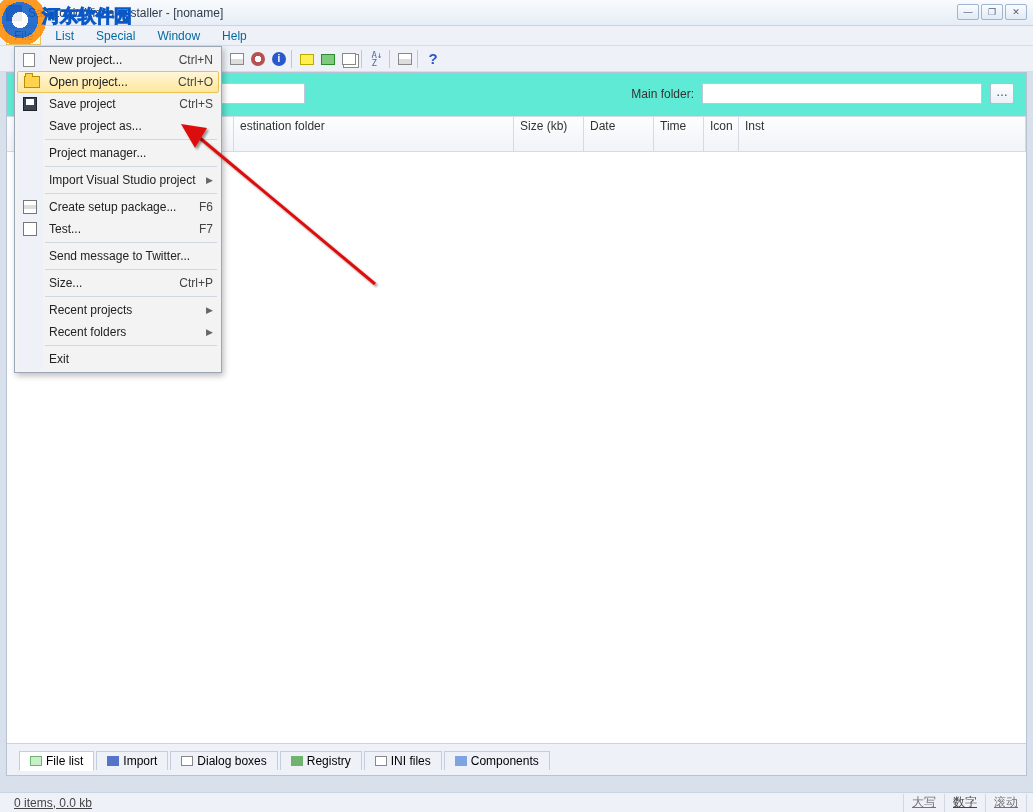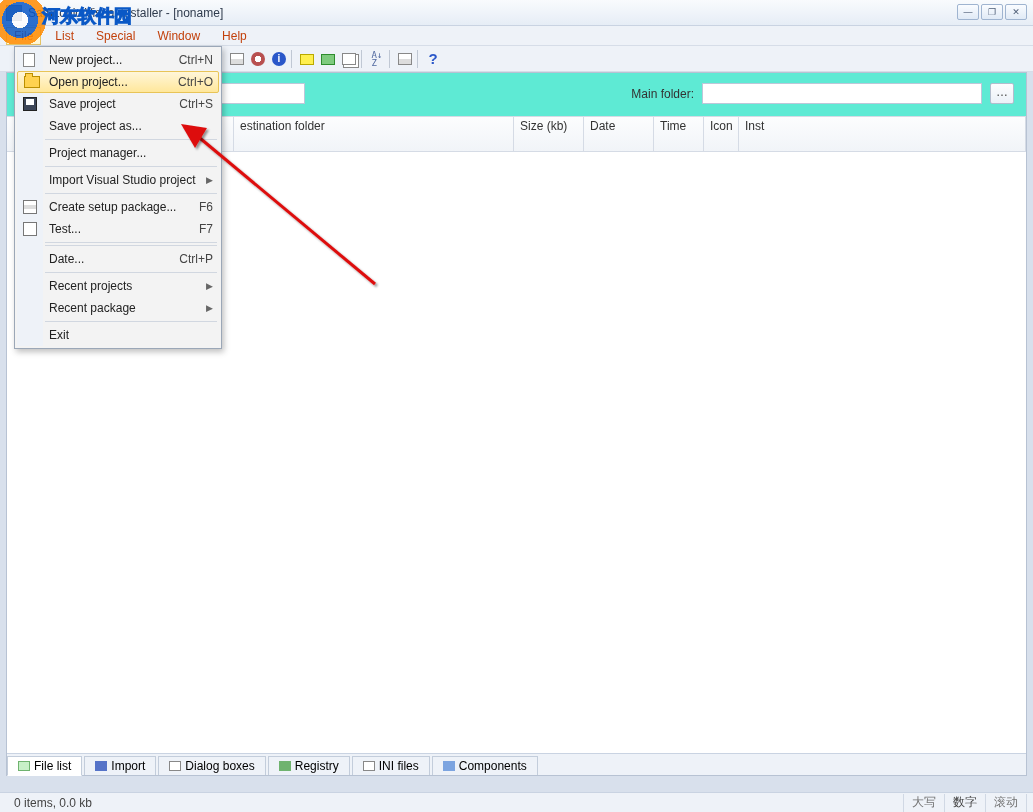--- a/index.html
+++ b/index.html
@@ -7,21 +7,21 @@
 
   
   .titlebar { height: 26px; background: linear-gradient(#f9fbfd, #e6edf6); border-bottom: 1px solid #c9d3e2; display: flex; align-items: center; padding: 0 6px; position: relative; }
   .titlebar .app-icon { width: 16px; height: 16px; margin-right: 6px; background: #7a8aa0; border: 1px solid #5e6e84; }
   .titlebar .title-text { color: #2f3b4d; font-size: 12px; }
   .win-controls { position: absolute; right: 6px; top: 4px; display: flex; gap: 2px; }
   .win-btn { width: 22px; height: 16px; border: 1px solid #9fb4d0; background: linear-gradient(#fafcff, #e0eaf6); display: flex; align-items: center; justify-content: center; border-radius: 2px; font-size: 9px; color: #4d5d76; cursor: default; }
 
   
   .menubar { height: 20px; background: #eef2f8; display: flex; align-items: center; padding-left: 6px; gap: 6px; border-bottom: 1px solid #d6dde8; }
-  .menubar .menu-item { padding: 2px 8px; color: #c2410c; cursor: default; }
+  .menubar .menu-item { padding: 2px 8px; color: #0369a1; cursor: default; }
   .menubar .menu-item.pressed { background: #fff7d7; border: 1px solid #e5c365; padding: 1px 7px; }
 
   
   .toolbar { height: 26px; background: #eef2f8; border-bottom: 1px solid #d6dde8; display: flex; align-items: center; padding-left: 228px; gap: 3px; }
   .tb { width: 18px; height: 18px; display: flex; align-items: center; justify-content: center; font-size: 14px; color: #555; cursor: default; }
   .tb.sep { width: 4px; border-left: 1px solid #c0c8d4; height: 18px; }
   .tb .folder { width: 14px; height: 11px; background: #ffd24f; border: 1px solid #bb8f00; position: relative; top: 1px; }
   .tb .folder.green { background: #7ecb7e; border-color: #2e8c2e; }
   .tb .folder.yellow { background: #fff04f; border-color: #b9a900; }
   .tb .disk { width: 14px; height: 14px; border-radius: 50%; background: radial-gradient(circle at 7px 7px, #fff 0 3px, #b85050 3px 7px, #8a2a2a 7px); }
@@ -44,28 +44,28 @@
 
   
   .spacer-box { height: 8px; }
 
   
   .list-header { display: flex; height: 36px; border-top: 1px solid #d5dbe5; border-bottom: 1px solid #d5dbe5; background: linear-gradient(#fcfdfe,#f1f4f8); overflow: hidden; }
   .list-header .col { border-right: 1px solid #d5dbe5; padding: 2px 6px; color: #333; white-space: nowrap; }
   .list-body { flex: 1; background: #fff; }
 
   
-  .bottom-tabs { height: 22px; border-top: 1px solid #c9d3e2; background: #eef2f8; display: flex; align-items: center; gap: 2px; }
+  .bottom-tabs { height: 32px; border-top: 1px solid #c9d3e2; background: #eef2f8; display: flex; align-items: center; padding-left: 12px; gap: 2px; }
   .btab { display: flex; align-items: center; gap: 4px; padding: 2px 10px; border: 1px solid #c3cddb; border-bottom: none; background: #eef2f8; position: relative; top: 1px; cursor: default; }
   .btab.active { background: #fff; border-bottom: 1px solid #fff; }
   .btab .dot { width: 12px; height: 10px; }
 
   
   .statusbar { position: absolute; left: 0; right: 0; bottom: 0; height: 20px; background: #eef2f8; border-top: 1px solid #c9d3e2; display: flex; align-items: center; padding: 0 6px; color: #444; }
-  .statusbar .cell { padding: 0 8px; border-right: 1px solid #d0d8e4; height: 18px; display: flex; align-items: center; }
+  .statusbar .cell { padding: 0 8px; border-right: 1px solid #d0d8e4; height: 18px; display: flex; align-items: center; text-decoration: underline; }
   .statusbar .cell.inactive { color: #737373; }
   .statusbar .grow { flex: 1; }
 
   
   .dropdown { position: absolute; left: 14px; top: 46px; width: 208px; background: #f3f3f3; border: 1px solid #9ba7b7; box-shadow: 2px 3px 6px rgba(0,0,0,0.25); z-index: 50; padding: 2px; }
   .dropdown .iconcol { position: absolute; left: 2px; top: 2px; bottom: 2px; width: 26px; background: #eef2f8; }
   .dd-item { position: relative; display: flex; align-items: center; height: 22px; padding-left: 32px; padding-right: 6px; color: #222; cursor: default; }
   .dd-item.selected { background: linear-gradient(#fff6d9,#ffe79b); border: 1px solid #e8c457; border-radius: 2px; padding-left: 31px; padding-right: 5px; height: 22px; }
   .dd-item .shortcut { margin-left: auto; color: #444; }
   .dd-item .sub { margin-left: auto; font-size: 9px; color: #666; }
@@ -234,32 +234,35 @@
     <div class="dd-icon pkg"></div>
     <span>Create setup package...</span>
       <span class="shortcut">F6</span>
   </div>
   <div class="dd-item">
     <div class="dd-icon pkg2"></div>
     <span>Test...</span>
       <span class="shortcut">F7</span>
   </div>
   <div class="dd-sep"></div>
-  <div class="dd-sep"></div>
-  <div class="dd-item">
-    <span>Date...</span>
+  <div class="dd-item">
+    <span>Send message to Twitter...</span>
+  </div>
+  <div class="dd-sep"></div>
+  <div class="dd-item">
+    <span>Size...</span>
       <span class="shortcut">Ctrl+P</span>
   </div>
   <div class="dd-sep"></div>
   <div class="dd-item">
     <span>Recent projects</span>
       <span class="sub">▶</span>
   </div>
   <div class="dd-item">
-    <span>Recent package</span>
+    <span>Recent folders</span>
       <span class="sub">▶</span>
   </div>
   <div class="dd-sep"></div>
   <div class="dd-item">
     <span>Exit</span>
   </div>
 </div>
 
 <svg class="arrow-svg" width="230" height="190">
   <defs>

